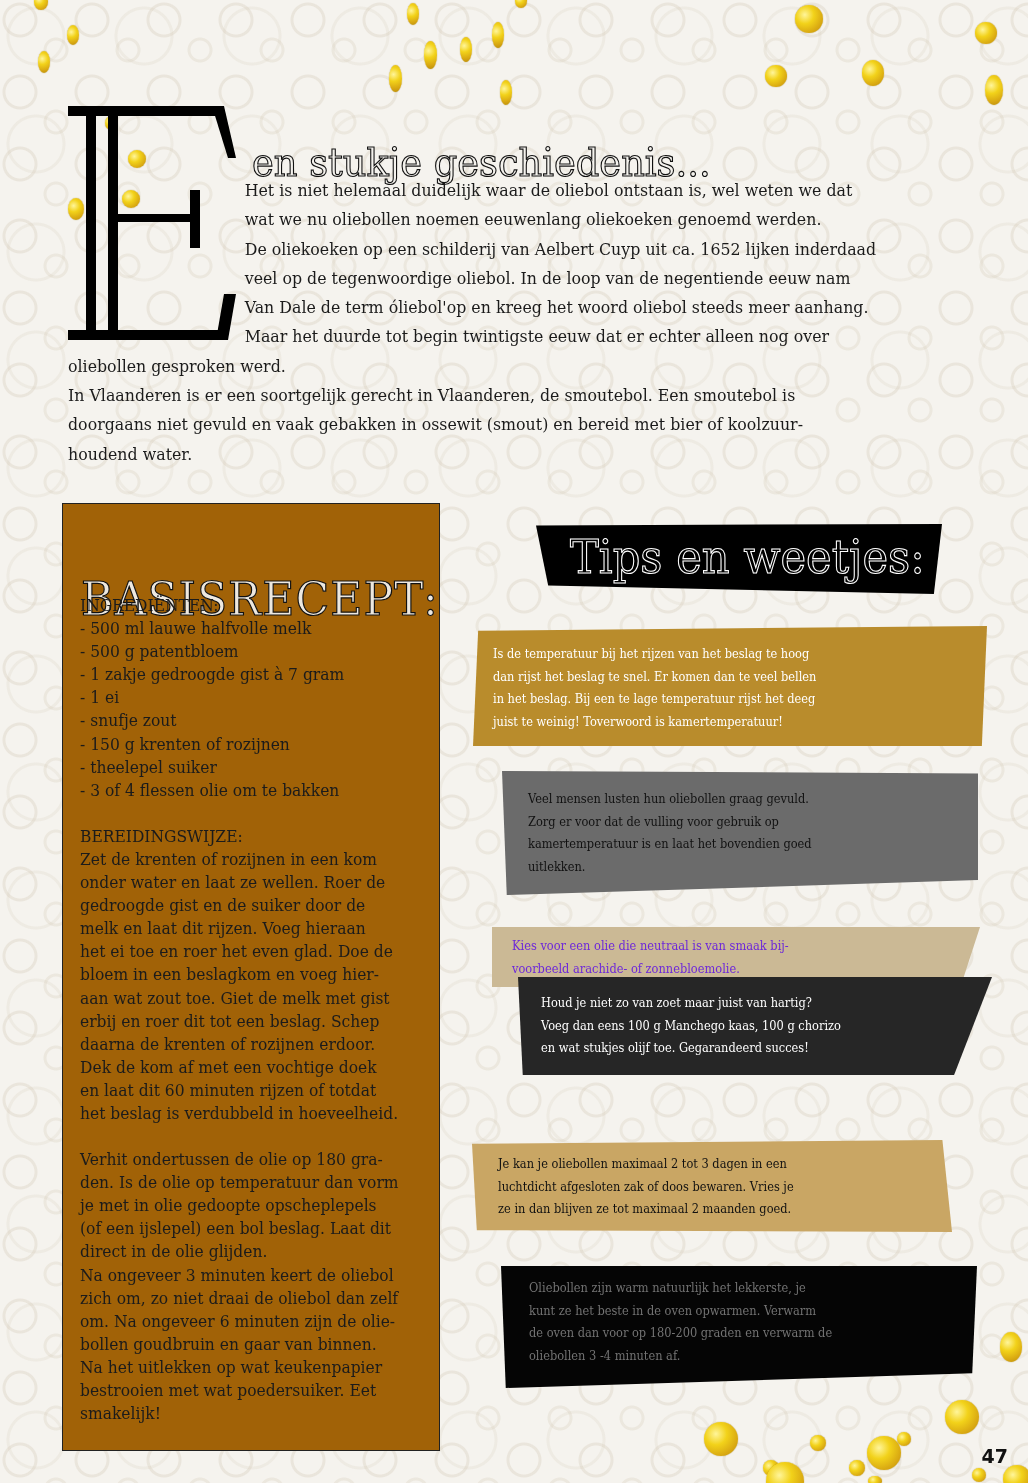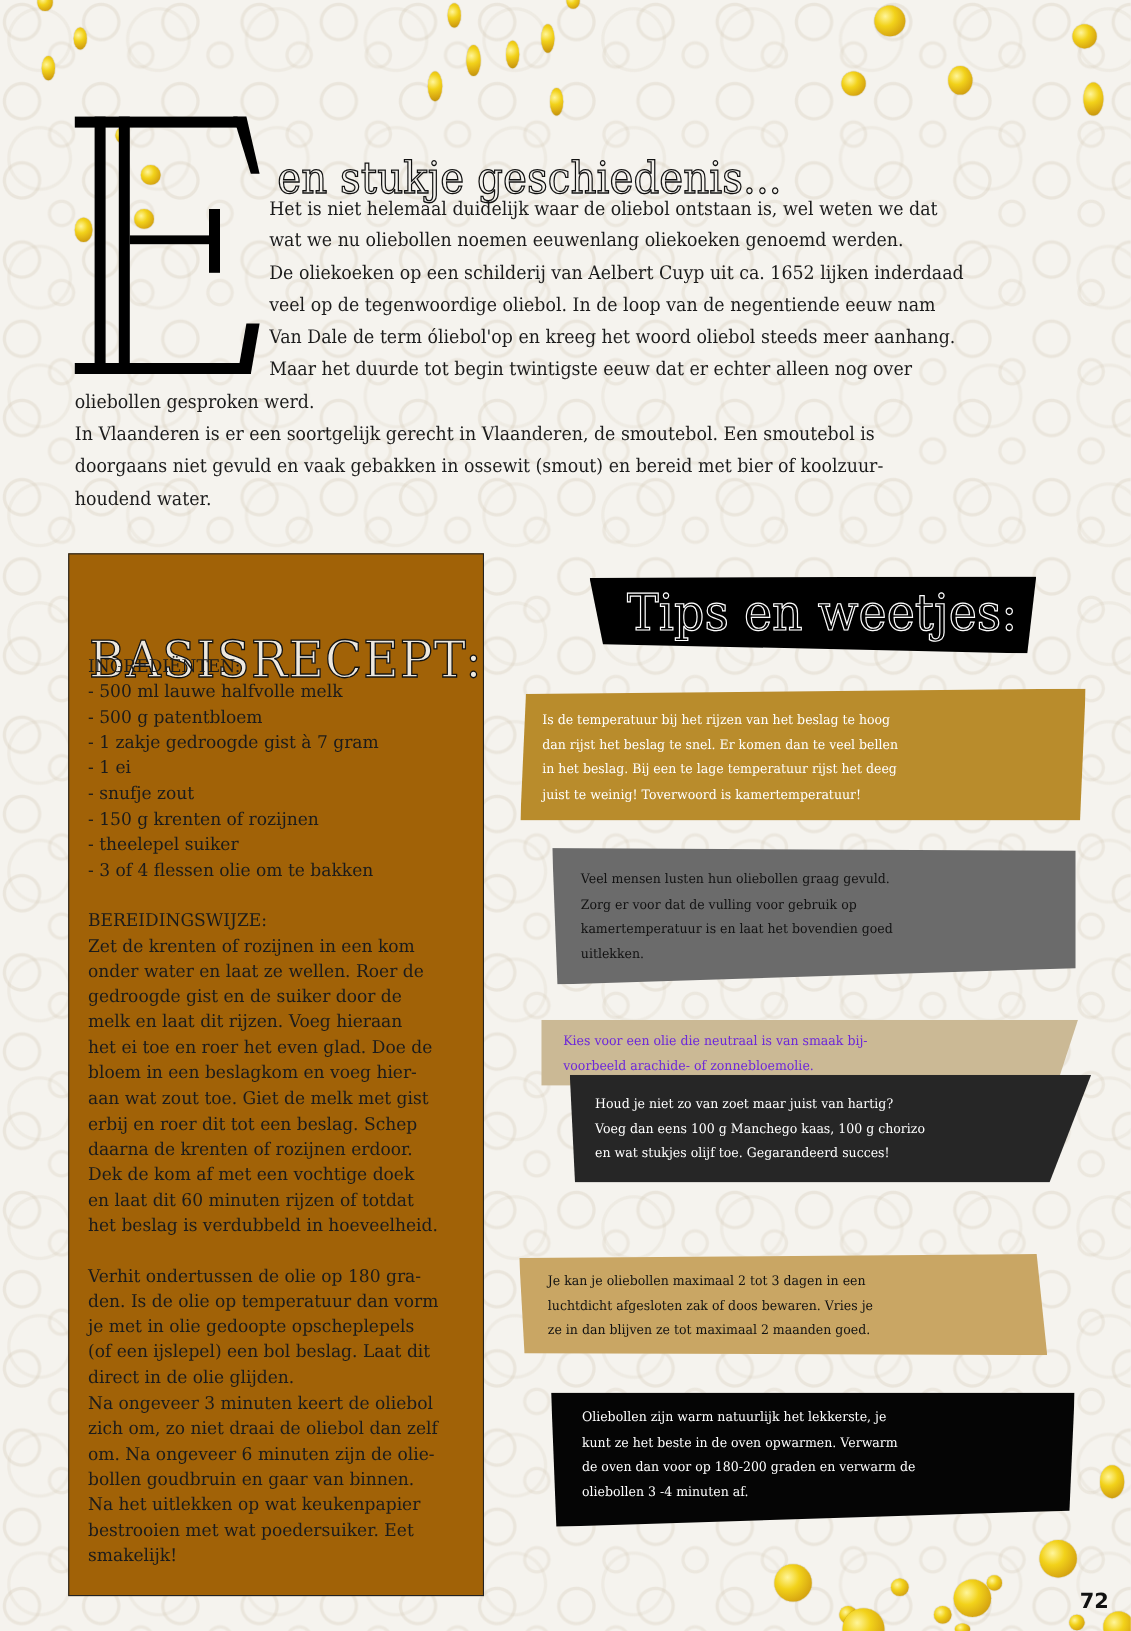--- a/index.html
+++ b/index.html
@@ -224,22 +224,22 @@
 </div>
 
 <div class="tip" style="left:472px;top:1140px;width:480px;height:92px;background:#c9a664;color:#111;clip-path:polygon(0 4%,98% 0,100% 100%,1% 98%);">
   <div class="txt" style="left:26px;top:13px;">
     <span>Je kan je oliebollen maximaal 2 tot 3 dagen in een</span>
     <span>luchtdicht afgesloten zak of doos bewaren. Vries je</span>
     <span>ze in dan blijven ze tot maximaal 2 maanden goed.</span>
   </div>
 </div>
 
-<div class="tip" style="left:501px;top:1266px;width:476px;height:122px;background:#050505;color:#ffffff;clip-path:polygon(0 0,100% 0,99% 88%,1% 100%);">
+<div class="tip" style="left:501px;top:1266px;width:476px;height:122px;background:#050505;color:#737373;clip-path:polygon(0 0,100% 0,99% 88%,1% 100%);">
   <div class="txt" style="left:28px;top:11px;">
     <span>Oliebollen zijn warm natuurlijk het lekkerste, je</span>
     <span>kunt ze het beste in de oven opwarmen.  Verwarm</span>
     <span>de oven dan voor op 180-200 graden en verwarm de</span>
     <span>oliebollen 3 -4 minuten af.</span>
   </div>
 </div>
 
-<div class="page-num">72</div>
+<div class="page-num">47</div>
 
 </body></html>

